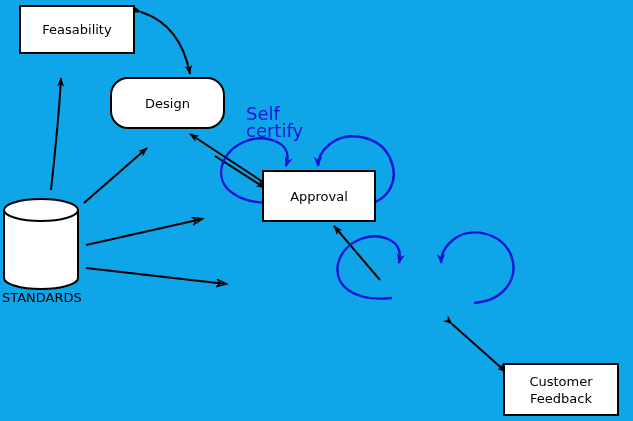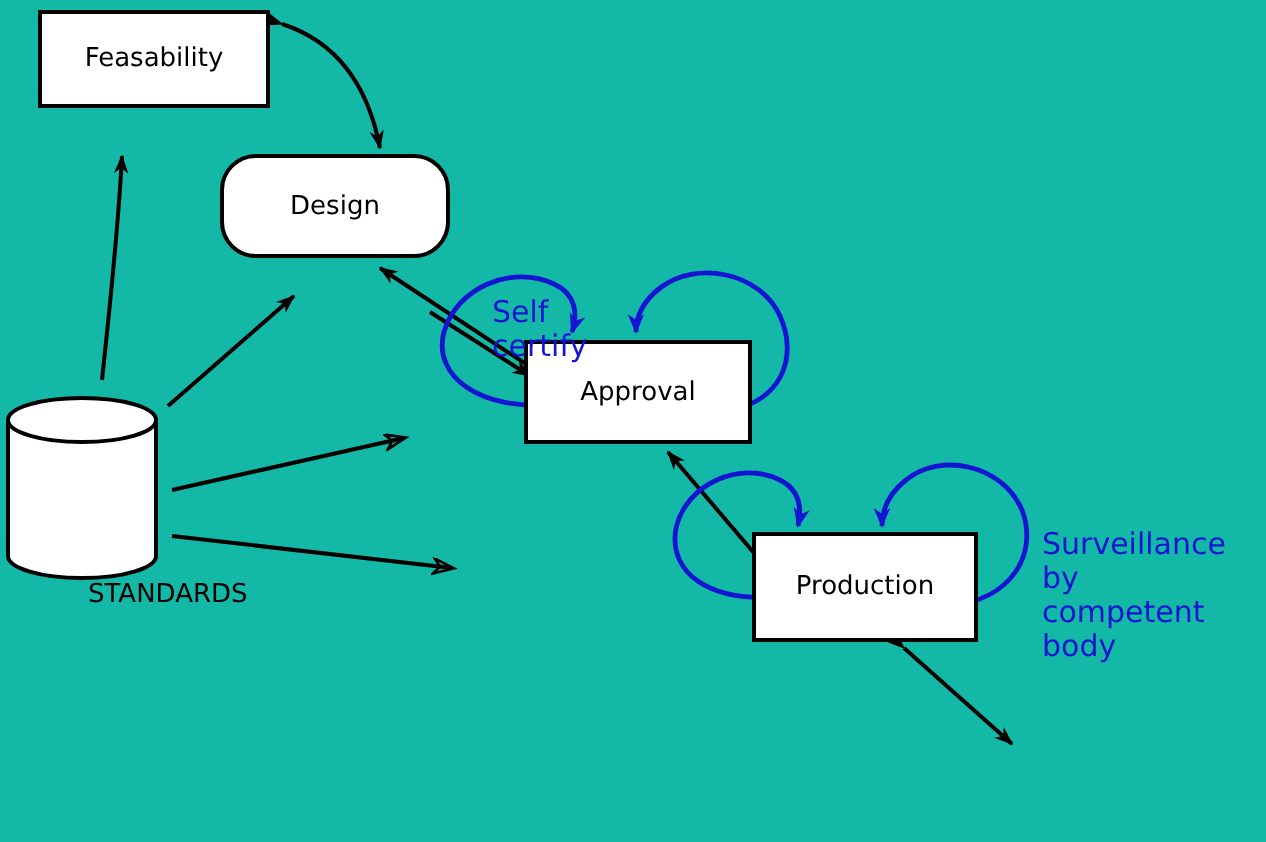--- a/index.html
+++ b/index.html
@@ -8,21 +8,21 @@
     padding: 0;
     background: #ffffff;
   }
   body {
     font-family: "DejaVu Sans", sans-serif;
   }
   #canvas {
     position: relative;
     width: 633px;
     height: 421px;
-    background: #14b8a6;
+    background: #0ea5e9;
     overflow: hidden;
   }
   #canvas svg {
     position: absolute;
     left: 0;
     top: 0;
     width: 633px;
     height: 421px;
   }
   .node-box {
@@ -35,34 +35,32 @@
     justify-content: center;
     text-align: center;
     color: #000000;
     font-size: 13px;
     line-height: 17px;
     z-index: 3;
   }
   .blue-label {
     position: absolute;
     color: #1414d2;
-    font-size: 15px;
+    font-size: 18px;
     line-height: 17px;
     white-space: pre-line;
     z-index: 4;
-    margin-top: 43px;
   }
   .cyl-label {
     position: absolute;
     color: #000000;
     font-size: 13px;
     line-height: 16px;
     z-index: 4;
     white-space: nowrap;
-    margin-left: 42px;
   }
 </style>
 </head>
 <body>
 
 <div id="canvas">
 
   <svg viewBox="0 0 633 421" xmlns="http://www.w3.org/2000/svg">
     <defs>
       <marker id="ah-black" markerWidth="12" markerHeight="12" refX="9.2" refY="4" orient="auto" markerUnits="userSpaceOnUse">
@@ -113,28 +111,27 @@
   </div>
 
   <div class="node-box" style="left:110px; top:77px;  width:115px; height:52px;border-radius:18px;">
     <span>Design</span>
   </div>
 
   <div class="node-box" style="left:262px; top:170px; width:114px; height:52px;align-items:center;">
     <span>Approval</span>
   </div>
 
-  <div class="node-box" style="left:376px; top:266px; width:113px; height:55px;">
-    <span>Production</span>
+
+  <div class="node-box" style="left:503px; top:363px; width:116px; height:53px;">
+    <span style="white-space:pre-line;">Customer
+Feedback</span>
   </div>
-
 
   <div class="cyl-label" style="left:2px; top:290px;">STANDARDS</div>
 
   <div class="blue-label" style="left:246px; top:105px;">Self
 certify</div>
 
 
-  <div class="blue-label" style="left:521px; top:221px;">Surveillance by
-competent body</div>
 
 
 </div>
 
 </body></html>

